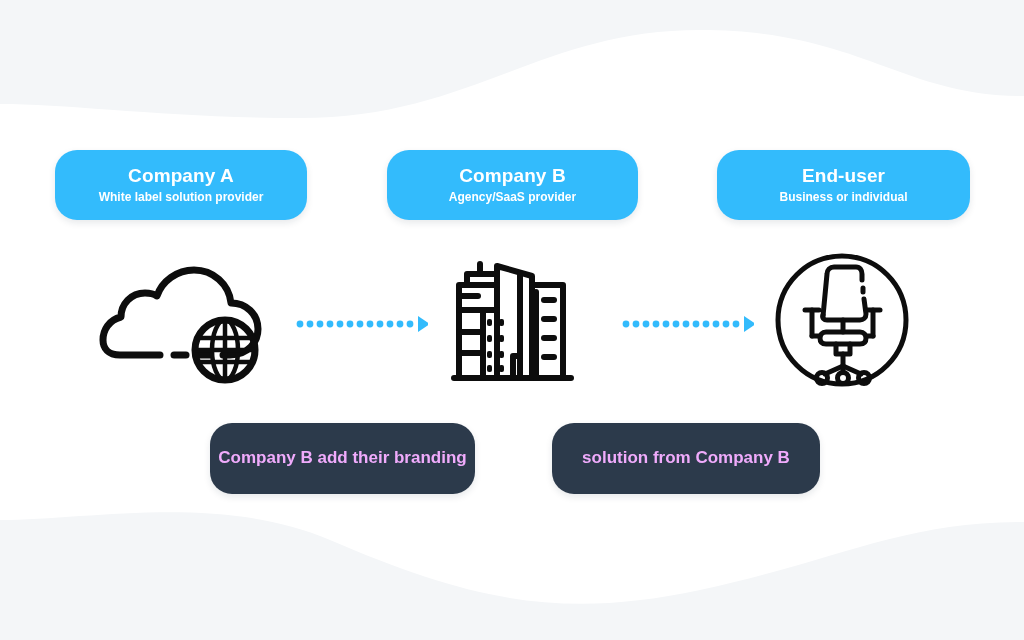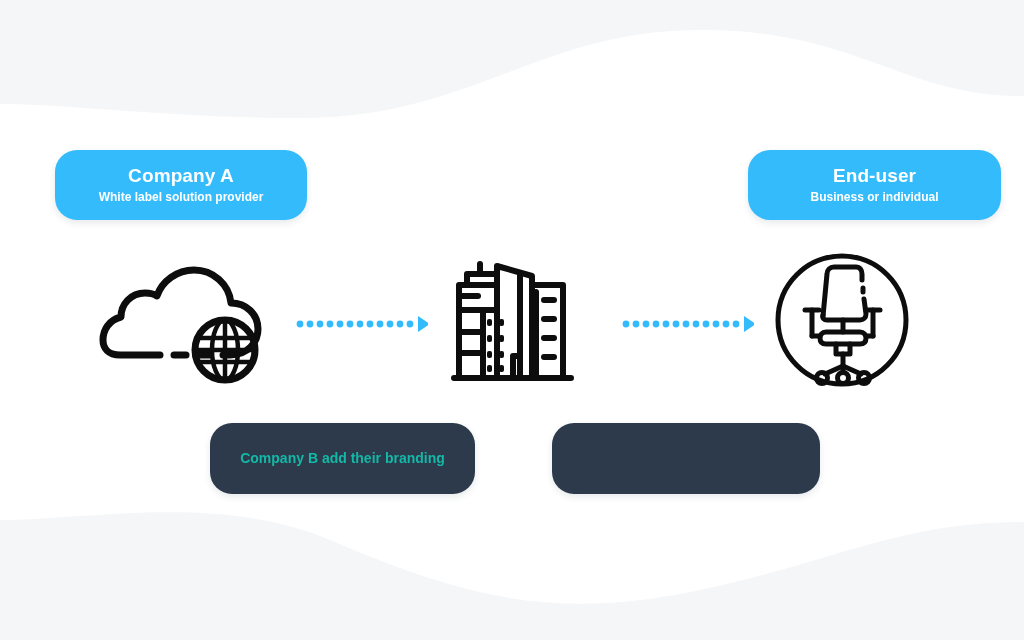--- a/index.html
+++ b/index.html
@@ -53,21 +53,21 @@
     margin-bottom: 3px;
   }
   .pill-sub {
     font-size: 12px;
     font-weight: bold;
     line-height: 1.2;
   }
 
   #pill-a { left: 55px;  top: 150px; width: 252px; height: 70px; }
   #pill-b { left: 387px; top: 150px; width: 251px; height: 70px; }
-  #pill-c { left: 748px; top: 150px; width: 253px; height: 70px; }
+  #pill-c { left: 717px; top: 150px; width: 253px; height: 70px; }
 
   
   .icon-wrap {
     position: absolute;
     z-index: 2;
   }
   #icon-cloud    { left: 98px;  top: 262px; width: 170px; height: 125px; }
   #icon-building { left: 450px; top: 252px; width: 125px; height: 135px; }
   #icon-chair    { left: 774px; top: 252px; width: 136px; height: 136px; }
 
@@ -82,22 +82,22 @@
 
   
   .callout {
     position: absolute;
     background: #2c3a4b;
     border-radius: 22px;
     display: flex;
     align-items: center;
     justify-content: center;
     text-align: center;
-    color: #14b8a6;
-    font-size: 14px;
+    color: #f0abfc;
+    font-size: 17px;
     font-weight: bold;
     line-height: 1.32;
     z-index: 2;
     box-shadow: 0 3px 7px rgba(20,40,60,0.10);
     padding: 0 4px;
     box-sizing: border-box;
   }
   #callout-1 { left: 210px; top: 423px; width: 265px; height: 71px; }
   #callout-2 { left: 552px; top: 423px; width: 268px; height: 71px; }
   .callout span { display: block; }
@@ -113,20 +113,24 @@
     <path d="M0,640 L1024,640 L1024,522 C900,522 840,560 700,590 C560,620 470,600 330,540 C220,493 90,520 0,520 Z" fill="#f4f6f8"></path>
   </svg>
 
   <div class="pill-row">
 
     <div class="pill" id="pill-a">
       <div class="pill-title">Company A</div>
       <div class="pill-sub">White label solution provider</div>
     </div>
 
+    <div class="pill" id="pill-b">
+      <div class="pill-title">Company B</div>
+      <div class="pill-sub">Agency/SaaS provider</div>
+    </div>
 
     <div class="pill" id="pill-c">
       <div class="pill-title">End-user</div>
       <div class="pill-sub">Business or individual</div>
     </div>
 
   </div>
 
   <div class="icon-wrap" id="icon-cloud">
     <svg viewBox="0 0 170 125" width="170" height="125">
@@ -273,16 +277,17 @@
   </div>
 
   <div class="callout" id="callout-1">
     <div>
       <span>Company B add their branding</span>
     </div>
   </div>
 
   <div class="callout" id="callout-2">
     <div>
+      <span>solution from Company B</span>
     </div>
   </div>
 
 </div>
 
 </body></html>

